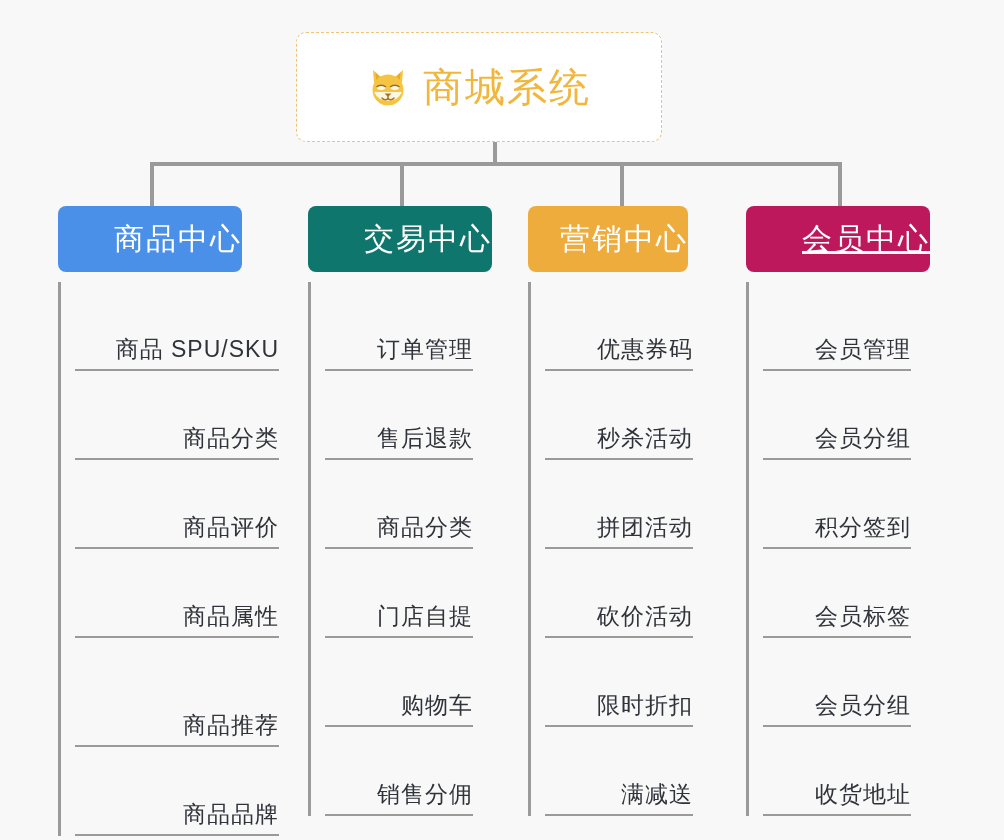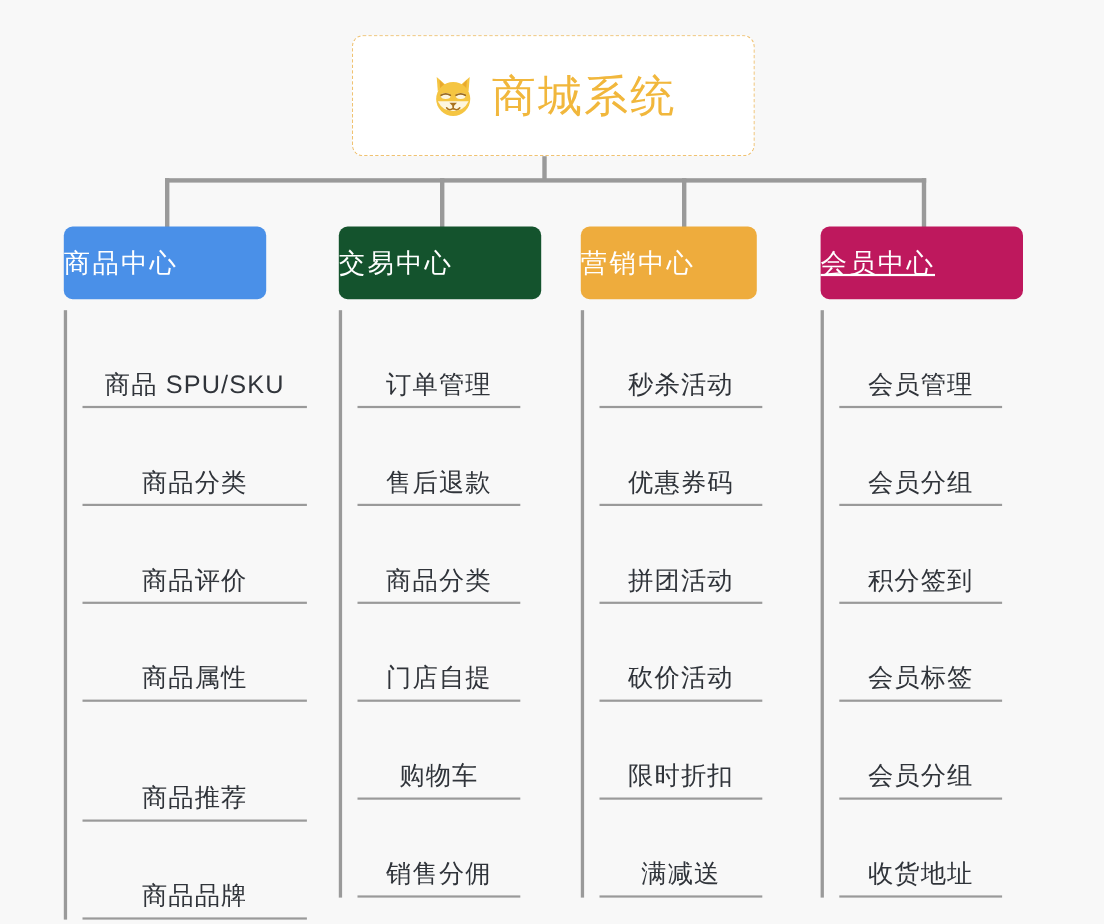--- a/index.html
+++ b/index.html
@@ -16,21 +16,21 @@
   }
   #mindmap {
     position: relative;
     width: 1004px;
     height: 840px;
   }
 
   
   .root-node {
     position: absolute;
-    left: 320px;
+    left: 296px;
     top: 32px;
     width: 366px;
     height: 110px;
     box-sizing: border-box;
     background: #ffffff;
     border: 1px dashed #f0c271;
     border-radius: 10px;
     display: flex;
     align-items: center;
     justify-content: center;
@@ -61,37 +61,37 @@
   .branch {
     position: absolute;
     top: 206px;
   }
   .cat-box {
     box-sizing: border-box;
     height: 66px;
     border-radius: 8px;
     display: flex;
     align-items: center;
-    justify-content: flex-start;
+    justify-content: flex-end;
     color: #ffffff;
-    font-size: 24px;
+    font-size: 30px;
     letter-spacing: 2px;
   }
   .leaf-list {
     position: relative;
     margin-top: 10px;
     padding-left: 14px;
     border-left: 3px solid #9a9a9a;
   }
   .leaf {
     height: 89px;
     box-sizing: border-box;
     display: flex;
     align-items: flex-end;
-    justify-content: center;
+    justify-content: flex-end;
     padding-bottom: 4px;
     border-bottom: 2px solid #9a9a9a;
     font-size: 23px;
     color: #30343a;
     letter-spacing: 1px;
     white-space: nowrap;
   }
 </style>
 </head>
 <body>
@@ -149,21 +149,21 @@
           </div>
           <div class="leaf" style="width: 204px; margin-top: 20px;">
             <span>商品推荐</span>
           </div>
           <div class="leaf" style="width: 204px;">
             <span>商品品牌</span>
           </div>
         </div>
       </div>
       <div class="branch" style="left: 308px; width: 184px;">
-        <div class="cat-box" style="background: #14532d; width: 184px;">
+        <div class="cat-box" style="background: #0f766e; width: 184px;">
           <span>交易中心</span>
         </div>
         <div class="leaf-list">
           <div class="leaf" style="width: 148px;">
             <span>订单管理</span>
           </div>
           <div class="leaf" style="width: 148px;">
             <span>售后退款</span>
           </div>
           <div class="leaf" style="width: 148px;">
@@ -179,24 +179,24 @@
             <span>销售分佣</span>
           </div>
         </div>
       </div>
       <div class="branch" style="left: 528px; width: 184px;">
         <div class="cat-box" style="background: rgb(238, 172, 61); width: 160px;">
           <span>营销中心</span>
         </div>
         <div class="leaf-list">
           <div class="leaf" style="width: 148px;">
+            <span>优惠券码</span>
+          </div>
+          <div class="leaf" style="width: 148px;">
             <span>秒杀活动</span>
-          </div>
-          <div class="leaf" style="width: 148px;">
-            <span>优惠券码</span>
           </div>
           <div class="leaf" style="width: 148px;">
             <span>拼团活动</span>
           </div>
           <div class="leaf" style="width: 148px;">
             <span>砍价活动</span>
           </div>
           <div class="leaf" style="width: 148px;">
             <span>限时折扣</span>
           </div>

